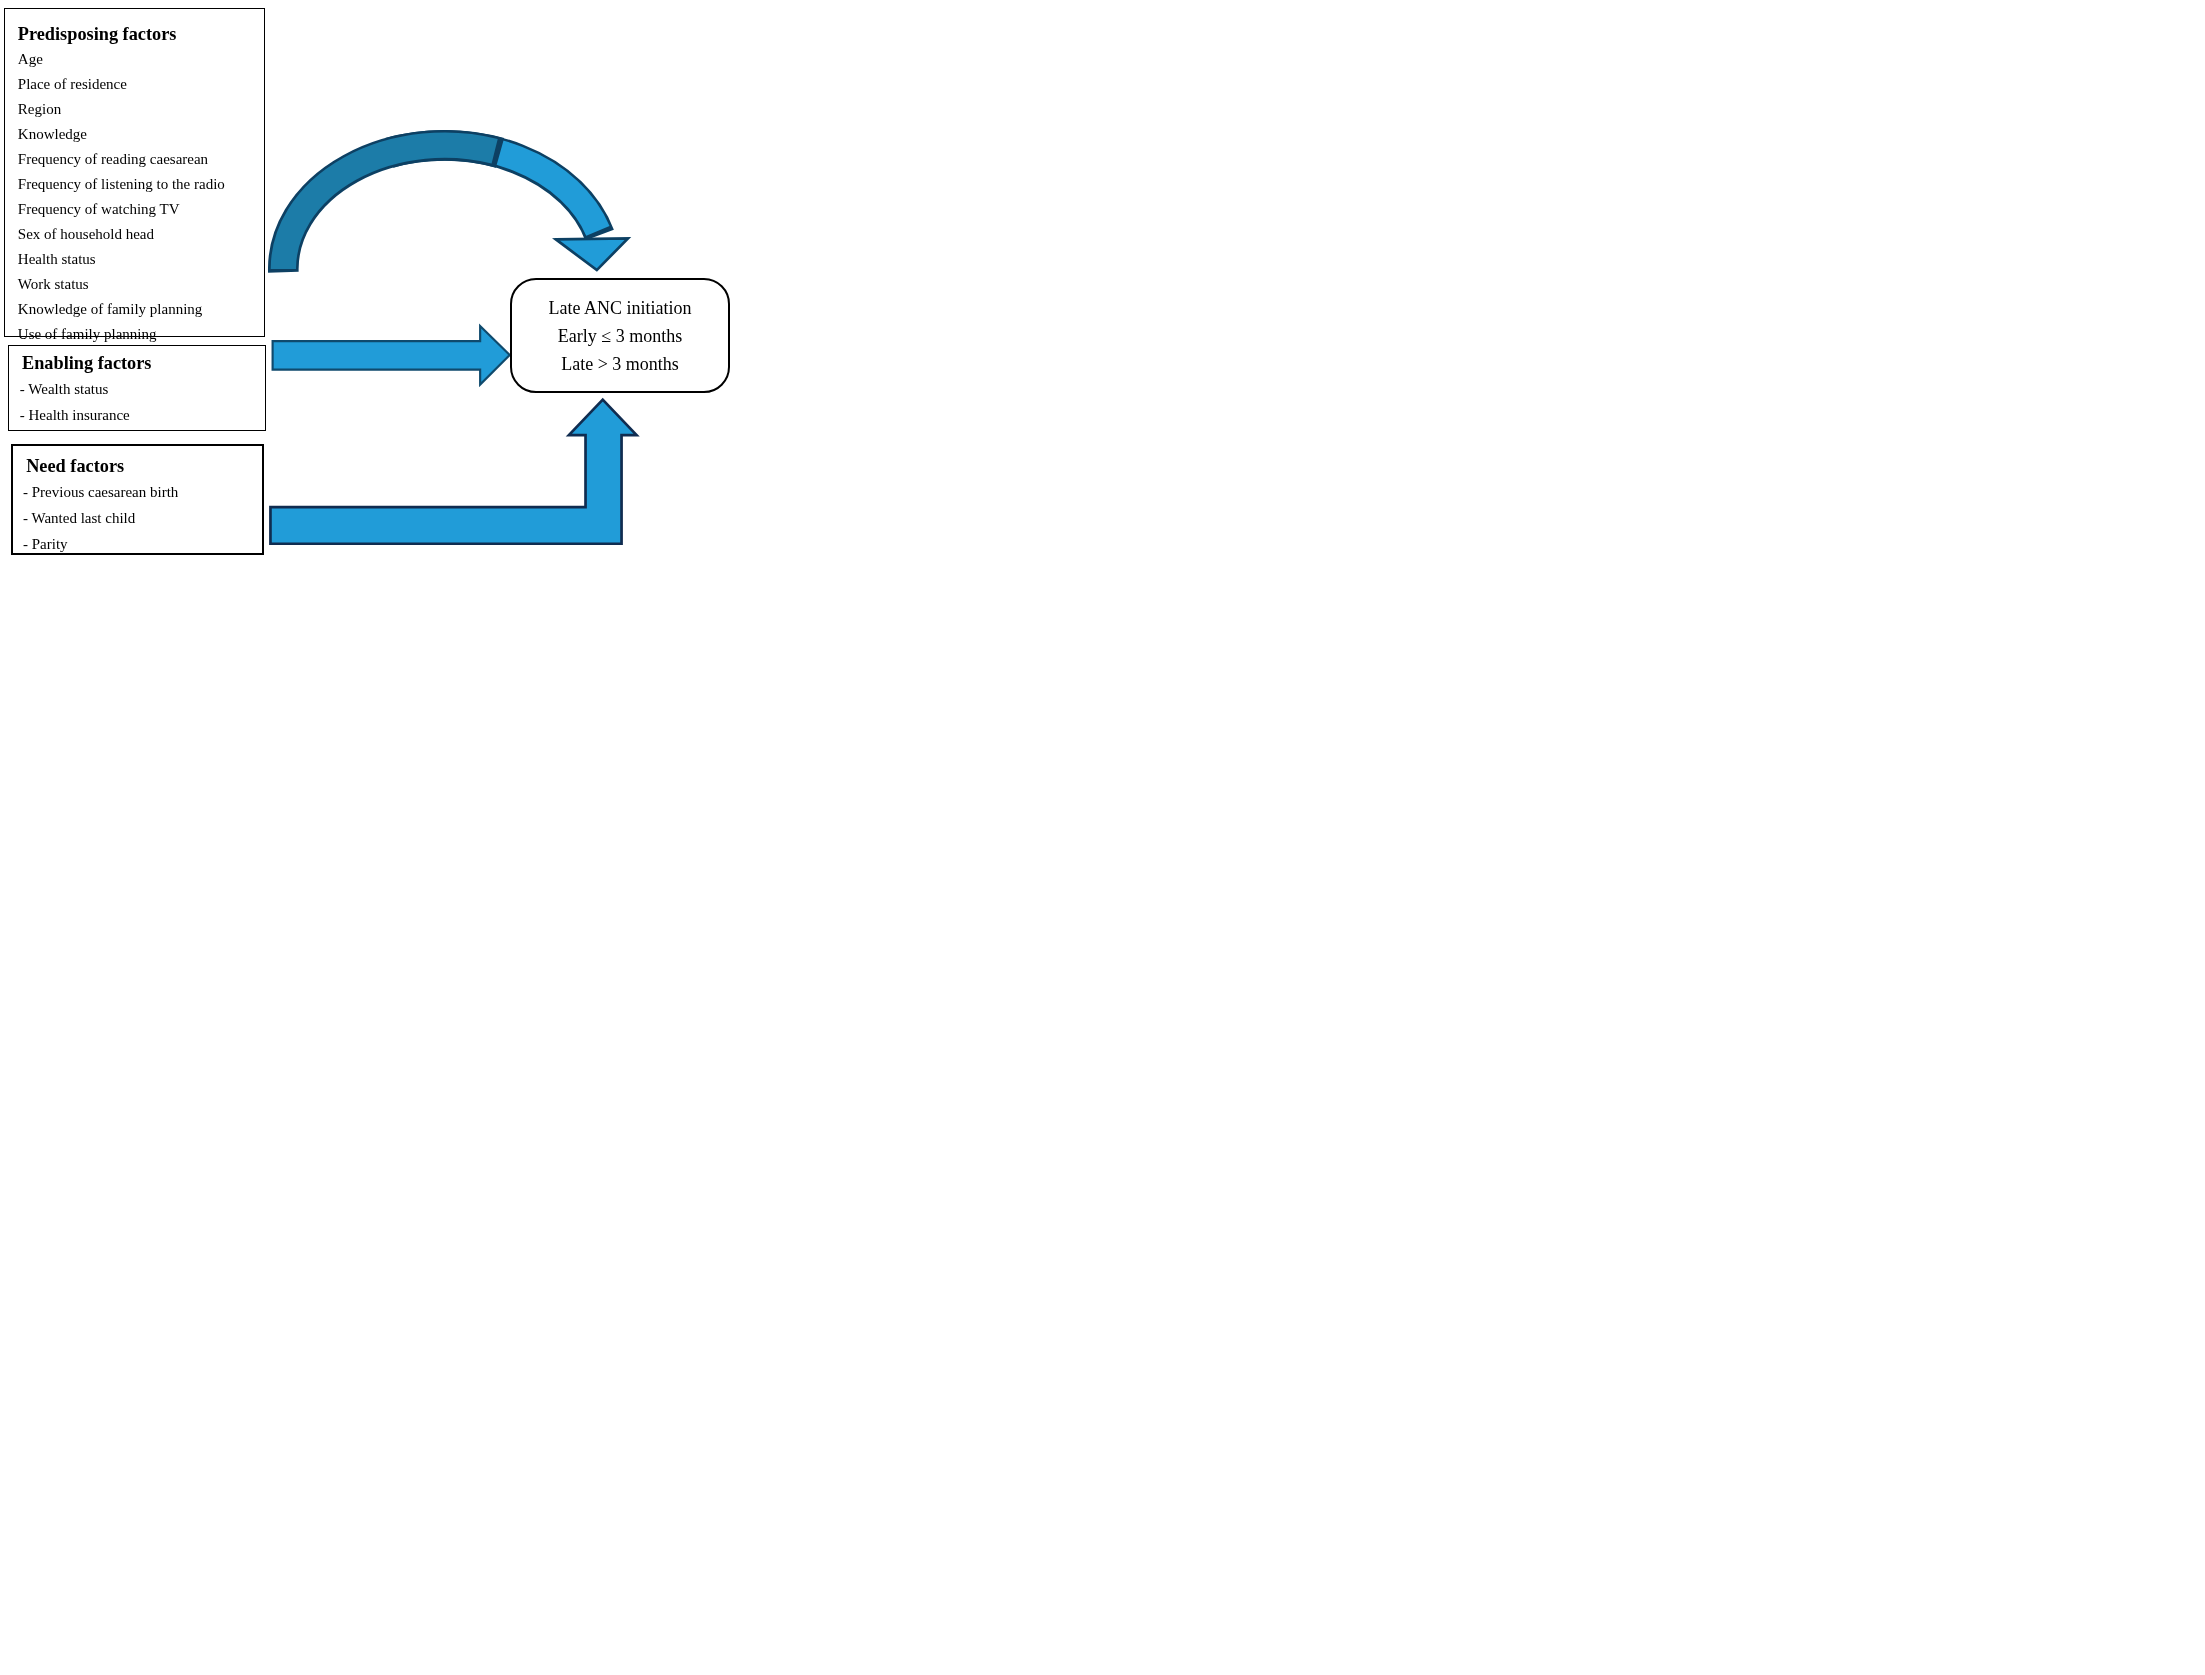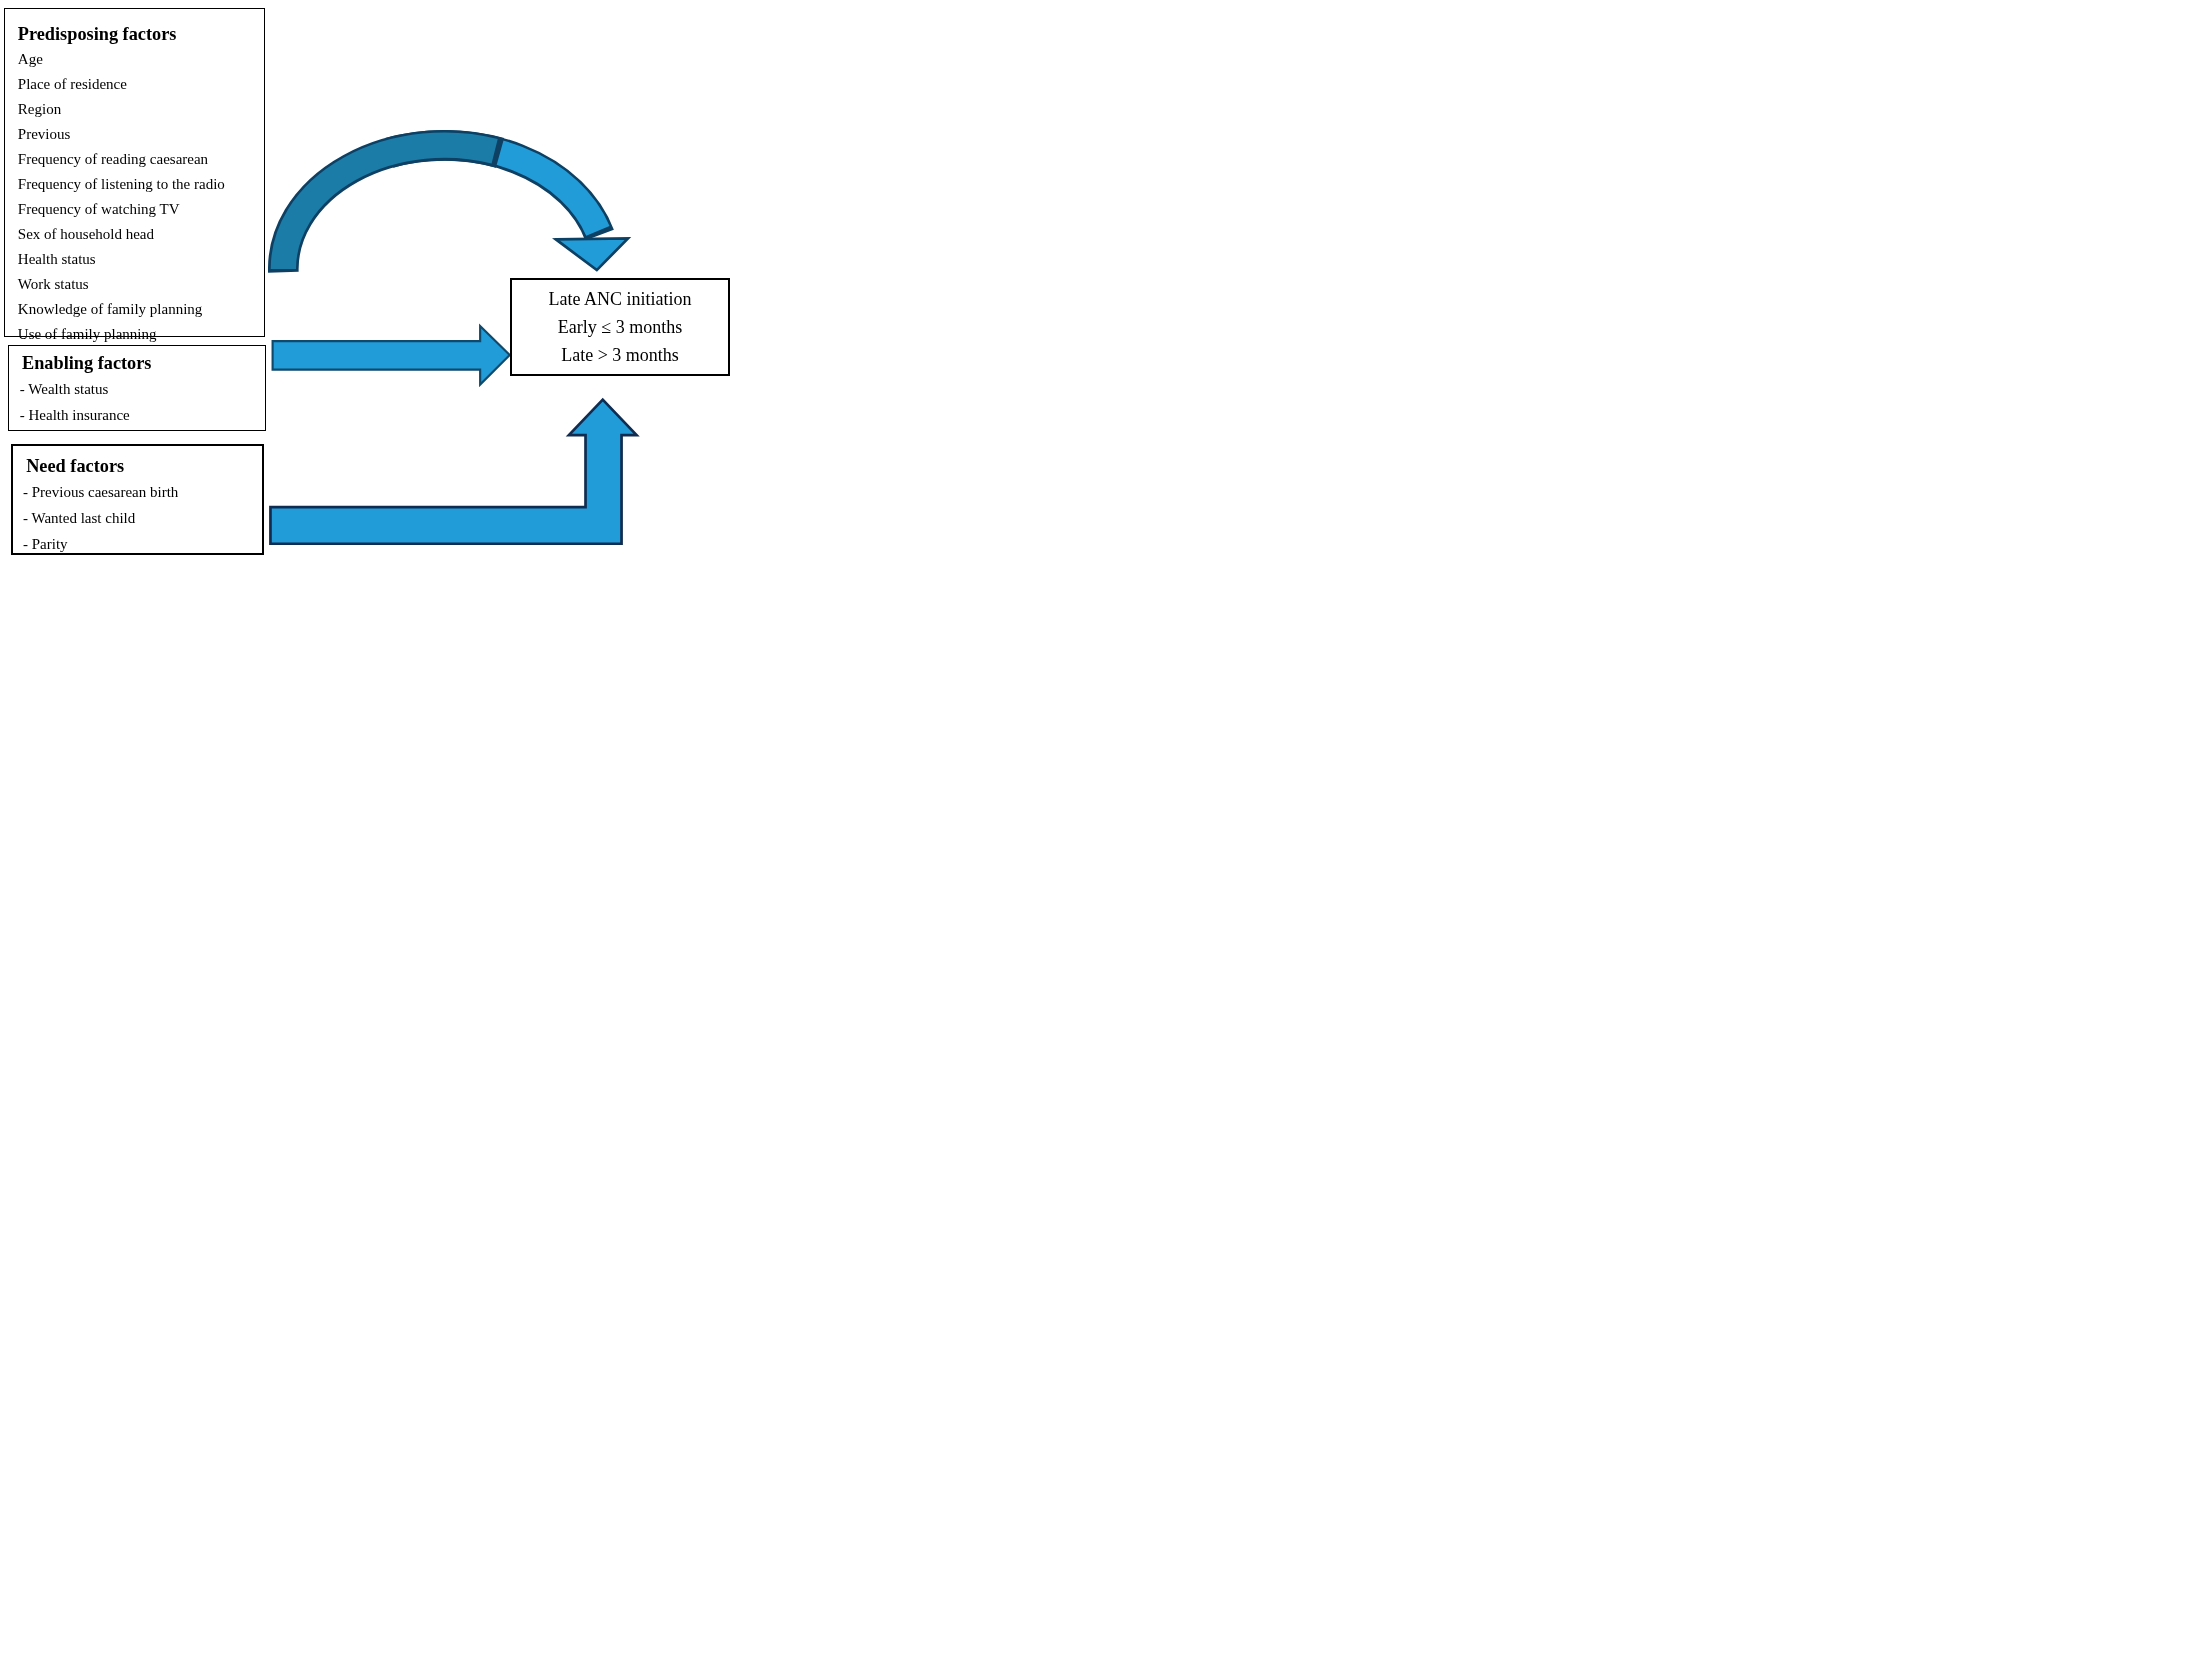--- a/index.html
+++ b/index.html
@@ -27,24 +27,25 @@
   .item{font-size:15px;}
   .box-predisposing{left:3.8px;top:8px;width:261px;height:329px;padding:13px 4.3px 0 13px;}
   .box-predisposing .title,.box-predisposing .item{line-height:25px;}
   .box-enabling{left:8px;top:345px;width:258px;height:86px;padding:4.3px 4.3px 0 10.8px;}
   .box-enabling .title,.box-enabling .item{line-height:26px;}
   .box-enabling .title{padding-left:2.2px;}
   .box-need{left:11.3px;top:444px;width:253px;height:111px;padding:6.5px 4.3px 0 9.7px;border-width:2.2px;}
   .box-need .title,.box-need .item{line-height:26px;}
   .box-need .title{padding-left:3.2px;}
   .box-outcome{
-    left:510px;top:278px;width:220px;height:98px;
+    left:510px;top:278px;width:220px;height:115px;
     border-width:2.2px;
     display:flex;flex-direction:column;justify-content:center;align-items:center;
     text-align:center;
+    border-radius:26px;
   }
   .box-outcome .line{font-size:18px;line-height:28px;}
 </style>
 </head>
 <body>
 
 <div class="canvas">
 
   <svg class="arrows" viewBox="0 0 1367 1039" aria-hidden="true">
 
@@ -58,21 +59,21 @@
     <polygon points="507,634 893,634 893,606 948,660 893,715 893,687 507,687" style="fill:var(--light-blue);stroke:var(--straight-arrow-outline)" stroke-width="4" stroke-linejoin="miter"></polygon>
 
     <polygon points="503,943 1089,943 1089,809 1058,809 1121,743 1184,809 1156,809 1156,1011 503,1011" style="fill:var(--light-blue);stroke:var(--l-arrow-outline)" stroke-width="5" stroke-linejoin="miter"></polygon>
   </svg>
 
   <div class="box box-predisposing">
     <div class="title">Predisposing factors</div>
     <div class="item">Age</div>
     <div class="item">Place of residence</div>
     <div class="item">Region</div>
-    <div class="item">Previous</div>
+    <div class="item">Knowledge</div>
     <div class="item">Frequency of reading caesarean</div>
     <div class="item">Frequency of listening to the radio</div>
     <div class="item">Frequency of watching TV</div>
     <div class="item">Sex of household head</div>
     <div class="item">Health status</div>
     <div class="item">Work status</div>
     <div class="item">Knowledge of family planning</div>
     <div class="item">Use of family planning</div>
   </div>
 

